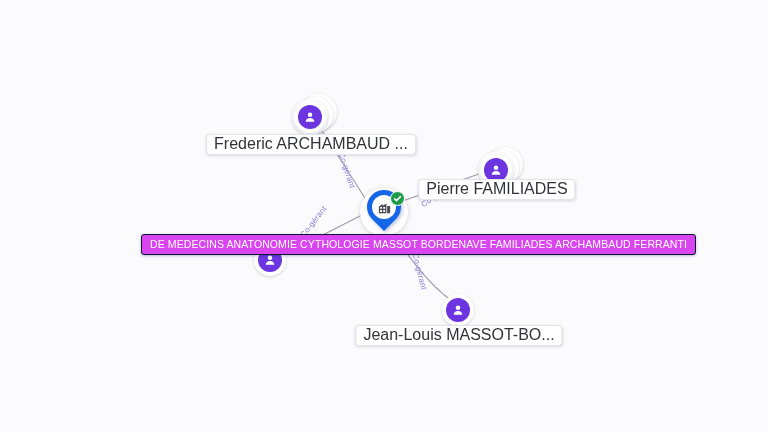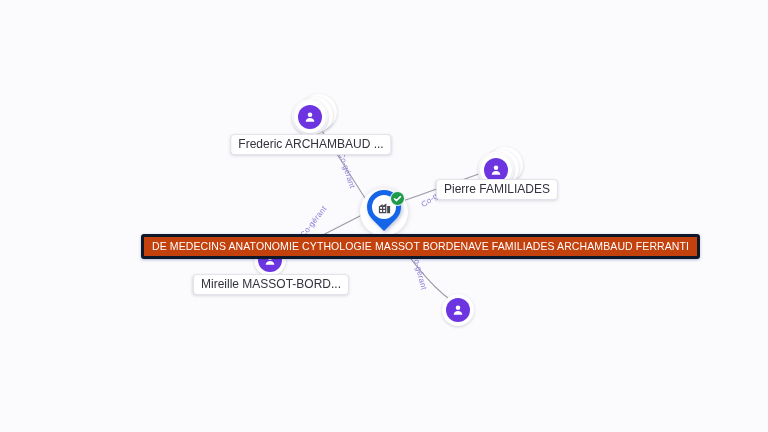--- a/index.html
+++ b/index.html
@@ -63,21 +63,21 @@
   .avatar-inner svg { display: block; }
 
   .node-chip {
     position: absolute;
     transform: translateX(-50%);
     white-space: nowrap;
     background: #ffffff;
     border: 1px solid #e3e3ec;
     border-radius: 4px;
     padding: 3px 7px 4px 7px;
-    font-size: 12px;
+    font-size: 16px;
     line-height: 12px;
     color: #32323c;
     box-shadow: 0 1px 3px rgba(40,40,80,0.16);
   }
 
   
   #company-node {
     position: absolute;
     width: 0; height: 0;
   }
@@ -119,22 +119,22 @@
     display: flex;
     align-items: center;
     justify-content: center;
   }
   .verified-badge svg { display: block; }
 
   
   #company-label {
     position: absolute;
     left: 141px; top: 234px;
-    background: #c2410c;
-    border: 3px solid #0f172a;
+    background: #d946ef;
+    border: 1px solid #0f172a;
     border-radius: 3px;
     padding: 3px 8px 4px 8px;
     color: #ffffff;
     font-size: 10.5px;
     line-height: 12px;
     white-space: nowrap;
     letter-spacing: 0.1px;
     box-shadow: 0 1px 3px rgba(20,40,140,0.30);
   }
 
@@ -208,34 +208,34 @@
       <div class="avatar-disc">
         <div class="avatar-inner">
           <svg width="14" height="14" viewBox="0 0 24 24" fill="#ffffff">
             <circle cx="12" cy="8" r="3.9"></circle>
             <path d="M4.6 20c0-4.1 3.3-6.4 7.4-6.4s7.4 2.3 7.4 6.4z"></path>
           </svg>
         </div>
       </div>
     </div>
   </div>
-  <div class="node-chip" style="left:271px; top:274px;">Mireille MASSOT-BORD...</div>
 
   <div class="person-node" style="left:459px; top:311px;">
     <div class="avatar-stack">
       <div class="avatar-disc">
         <div class="avatar-inner">
           <svg width="14" height="14" viewBox="0 0 24 24" fill="#ffffff">
             <circle cx="12" cy="8" r="3.9"></circle>
             <path d="M4.6 20c0-4.1 3.3-6.4 7.4-6.4s7.4 2.3 7.4 6.4z"></path>
           </svg>
         </div>
       </div>
     </div>
   </div>
+  <div class="node-chip" style="left:459px; top:325px;">Jean-Louis MASSOT-BO...</div>
 
   <div id="company-node" style="left:384px; top:212px;">
     <div class="pin-halo"></div>
     <div class="pin-shape"></div>
     <div class="pin-hole">
       <svg width="15" height="15" viewBox="0 0 24 24" fill="#4a4a55">
         <path d="M3 21V10.2L9 6.3V9l6-3.6V21H3zm2-2h3v-3H5v3zm0-5h3v-3H5v3zm5 5h3v-3h-3v3zm0-5h3v-3h-3v3zm6.2 7H21V9.4h-4.8V19zm1.3-2.2h2.2v-2.2h-2.2v2.2z"></path>
       </svg>
     </div>
     <div class="verified-badge">

